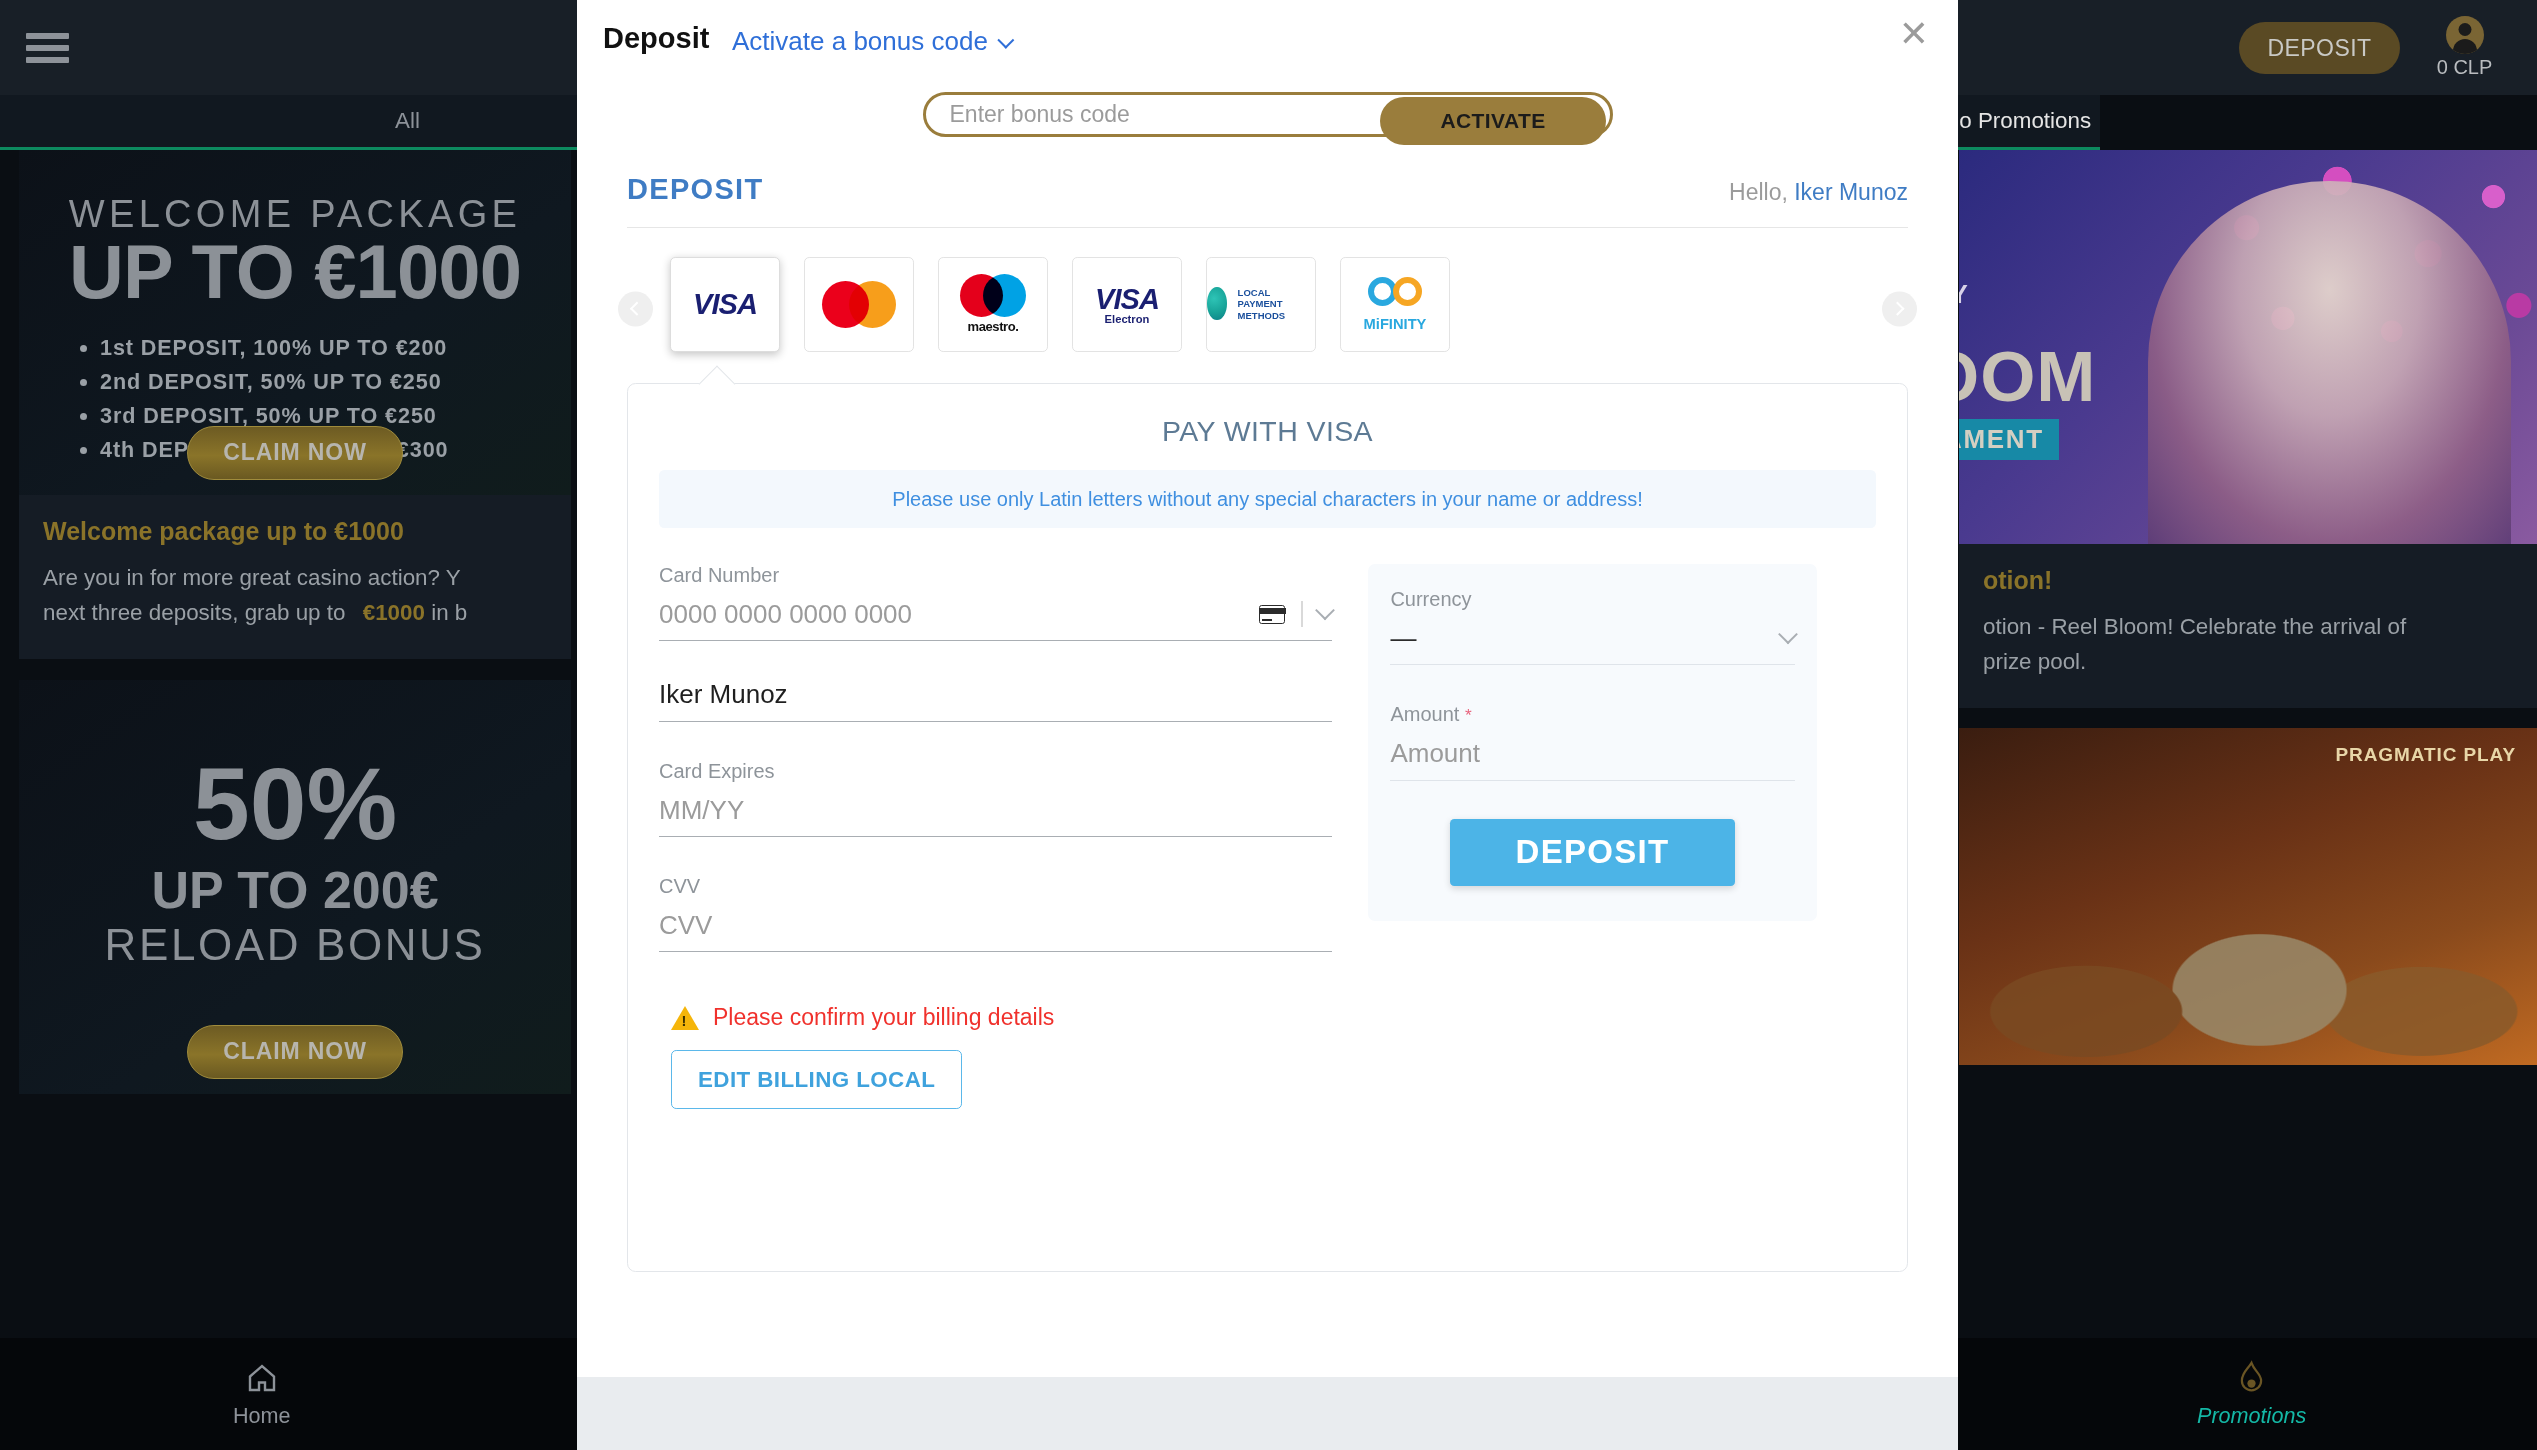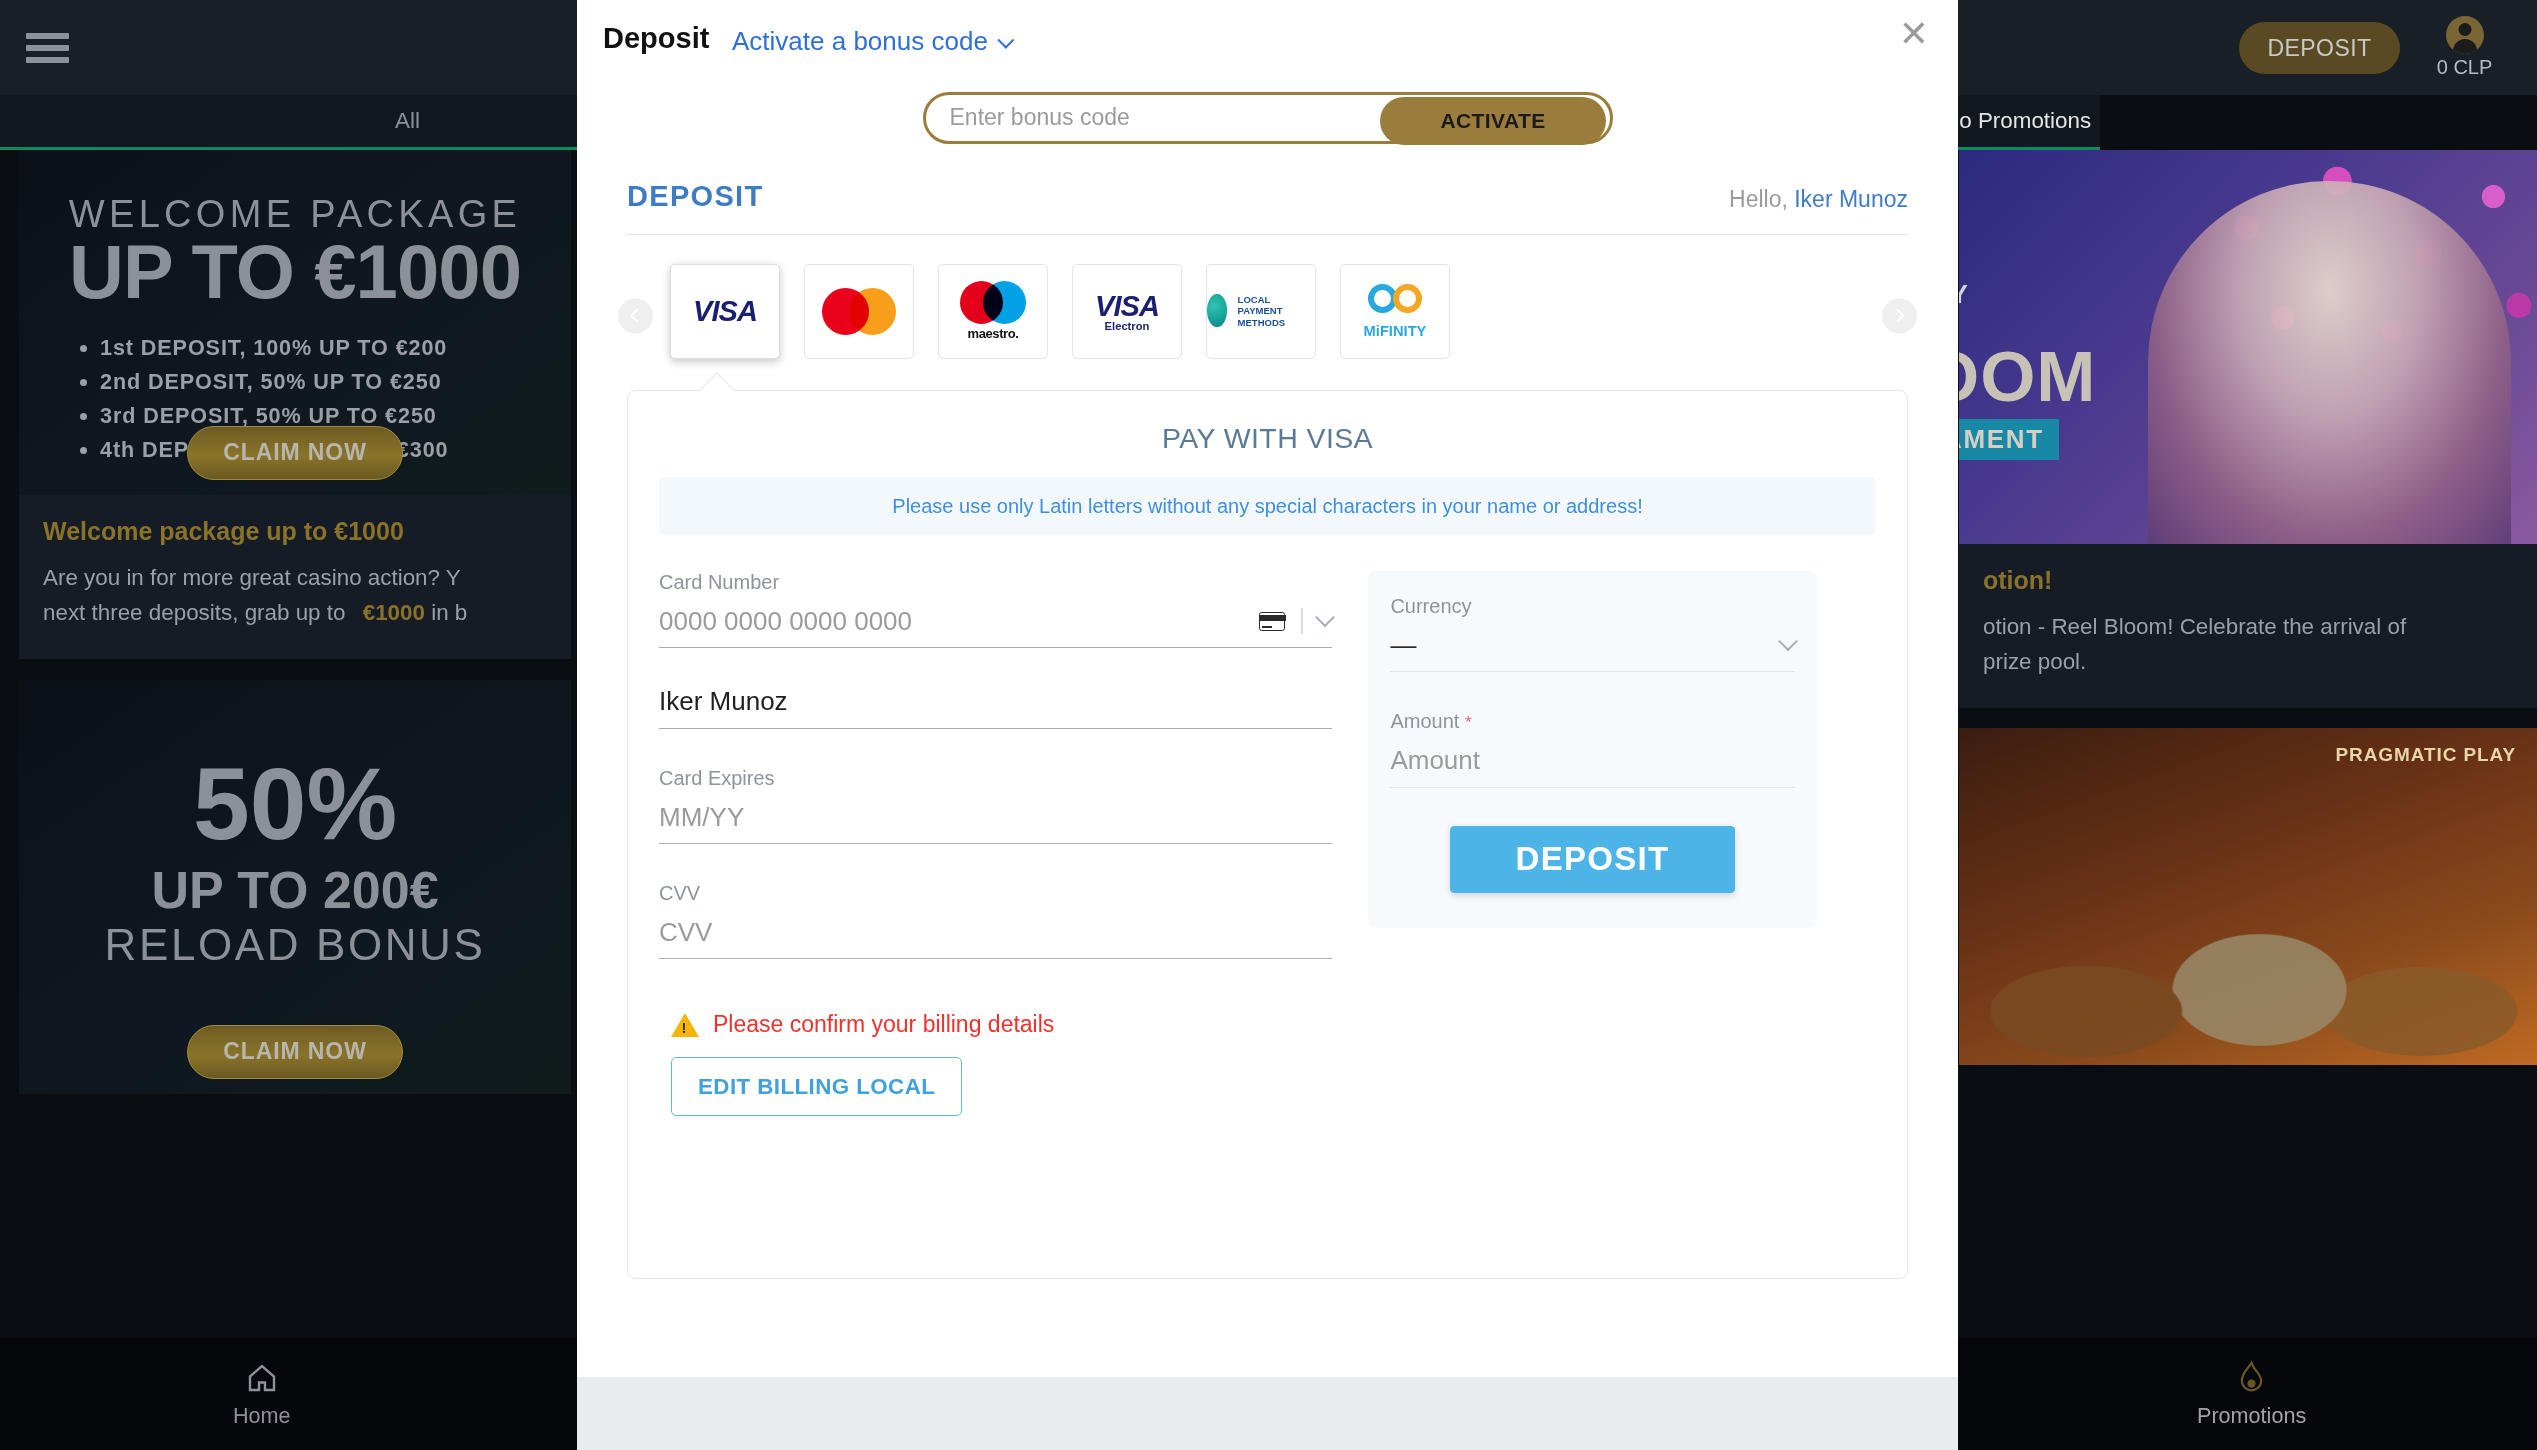--- a/index.html
+++ b/index.html
@@ -154,21 +154,21 @@
   
   .bottom-nav {
     position:absolute; left:0; bottom:0; width: 2538px; height: 112px;
     background: #05070a; display:flex; align-items:center;
   }
   .bn-item { display:flex; flex-direction:column; align-items:center; gap:7px; cursor:pointer; }
   .bn-item.home { position:absolute; left: 233px; }
   .bn-item.promotions { position:absolute; left: 2197px; }
   .bn-label { font-size: 21.6px; }
   .bn-item.home .bn-label { color:#8d9299; }
-  .bn-item.promotions .bn-label { color:#a3a3a3; }
+  .bn-item.promotions .bn-label { color:#14b8a6;font-style:italic; }
 
   
   .modal {
     position:absolute; left: 577px; top: 0; width: 1381px; height: 1431px;
     background: #ffffff; z-index: 50;
   }
   .modal-head { position:relative; height: 95px; }
   .m-title {
     position:absolute; left: 26px; top: 22.4px;
     font-size: 29px; font-weight: 700; color: #111;
@@ -180,21 +180,21 @@
   .m-bonus-link .chev { display:inline-block; width:12px; height:12px;
     border-right:2.6px solid #2f6fd8; border-bottom:2.6px solid #2f6fd8;
     transform: rotate(45deg) translateY(-2.6px); }
   .m-close {
     position:absolute; right: 29px; top: 15.5px; font-size: 36px; color:#9b9b9b;
     cursor:pointer; line-height: 1; font-weight: 400;
   }
 
   .bonus-row { display:flex; justify-content:center; margin-top: -3.5px; }
   .bonus-box {
-    width: 690px; height: 52px; border: 3.5px solid #9a7d3c; border-radius: 31px;
+    width: 690px; height: 45px; border: 3.5px solid #9a7d3c; border-radius: 31px;
     display:flex; align-items:center; position:relative; background:#fff;
   }
   .bonus-input {
     flex:1; border:none; outline:none; background:transparent;
     font-size: 23px; color:#333; padding-left: 24px;
     font-family:"Liberation Sans", sans-serif;
   }
   .bonus-input::placeholder { color:#9b9b9b; }
   .activate-btn {
     position:absolute; right: 3.5px; top: 2.6px; height: 48px; width: 226px;

